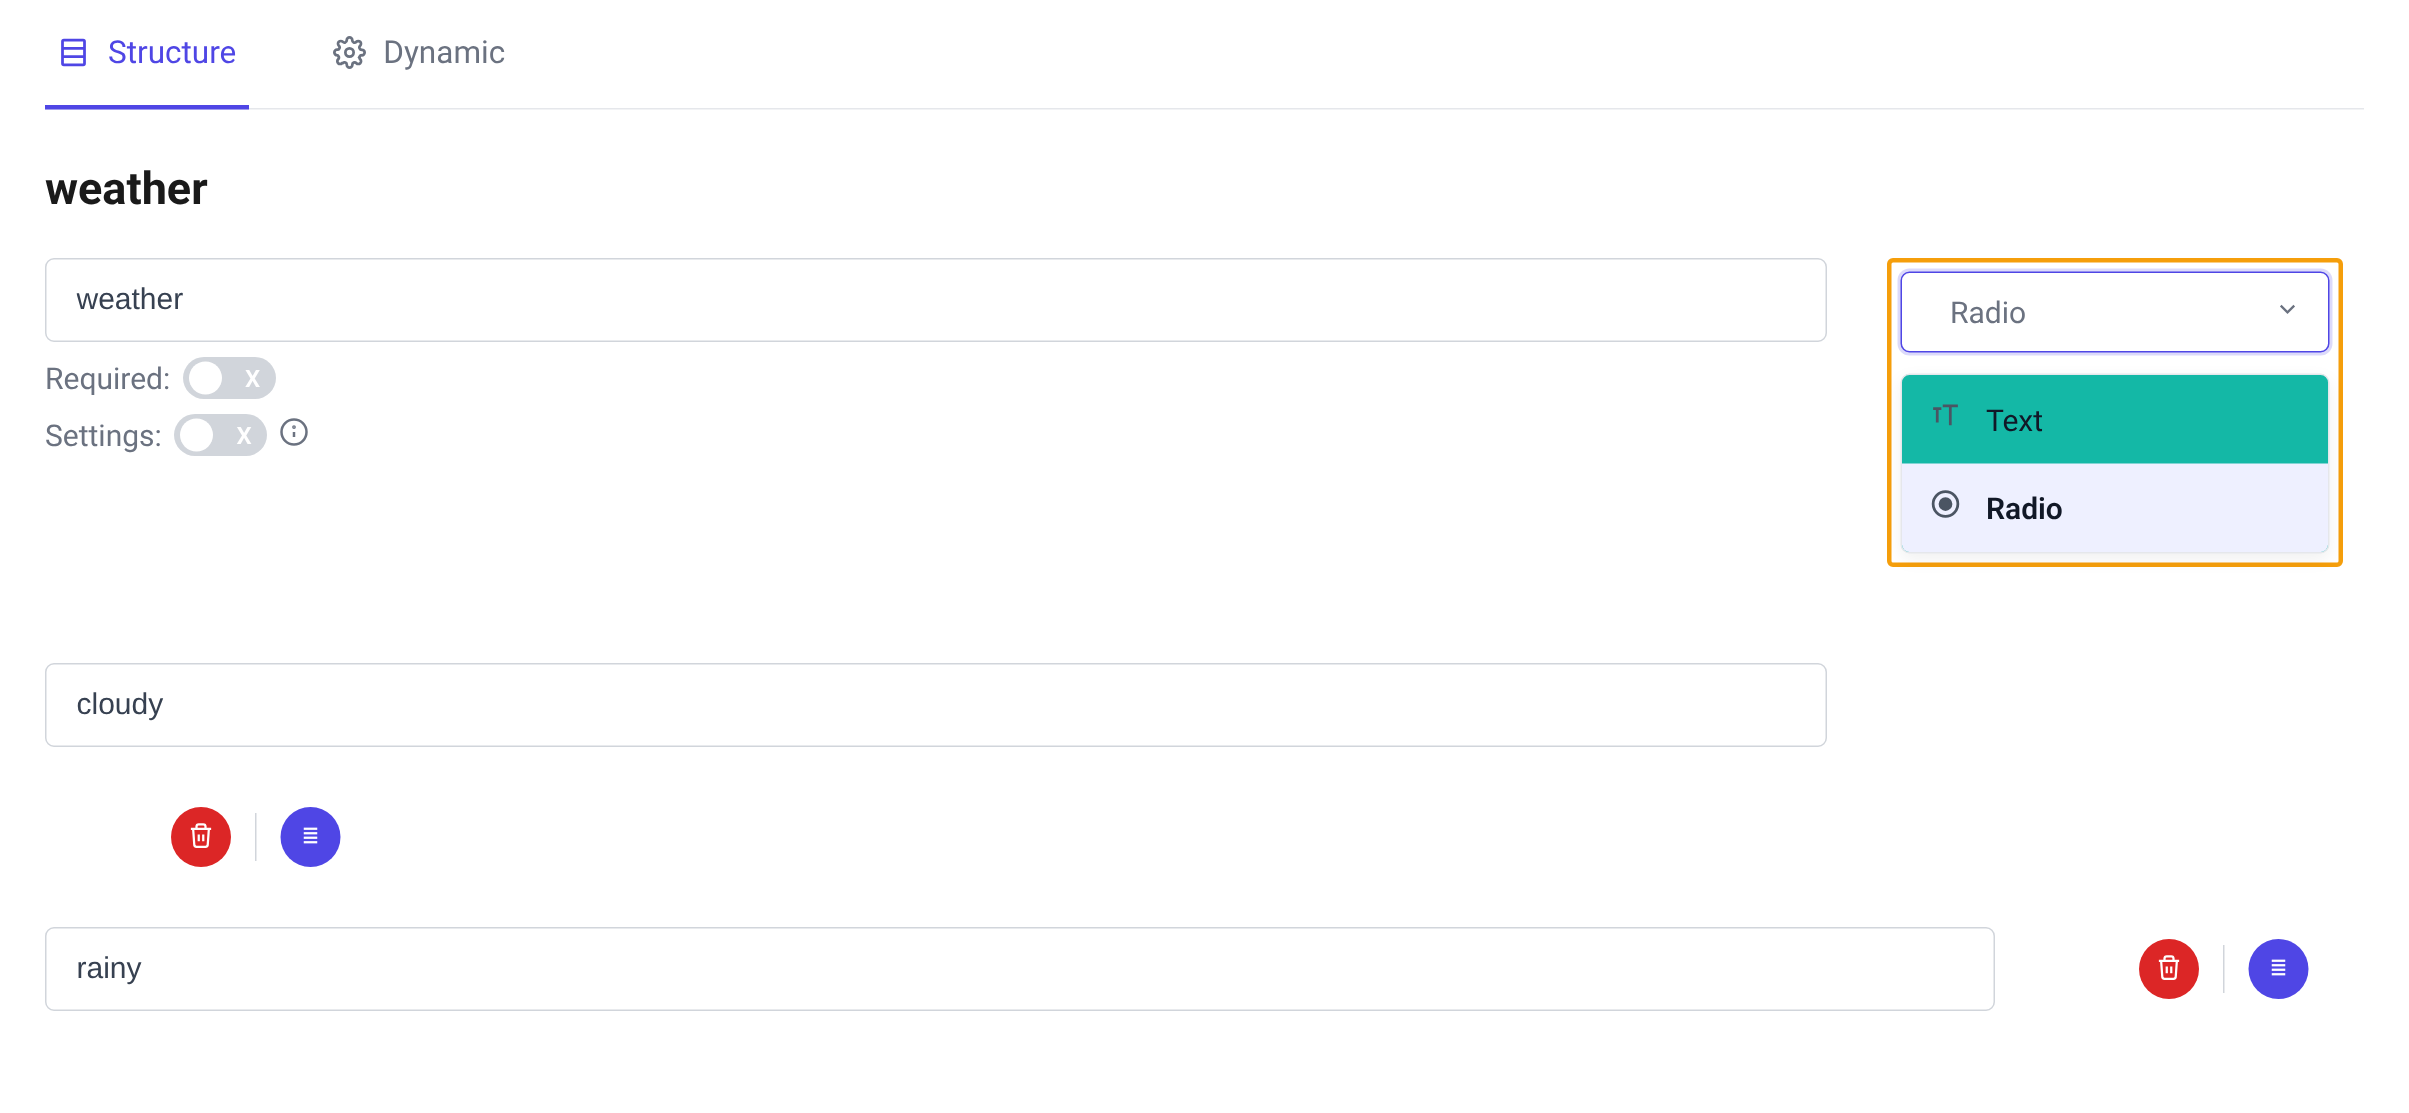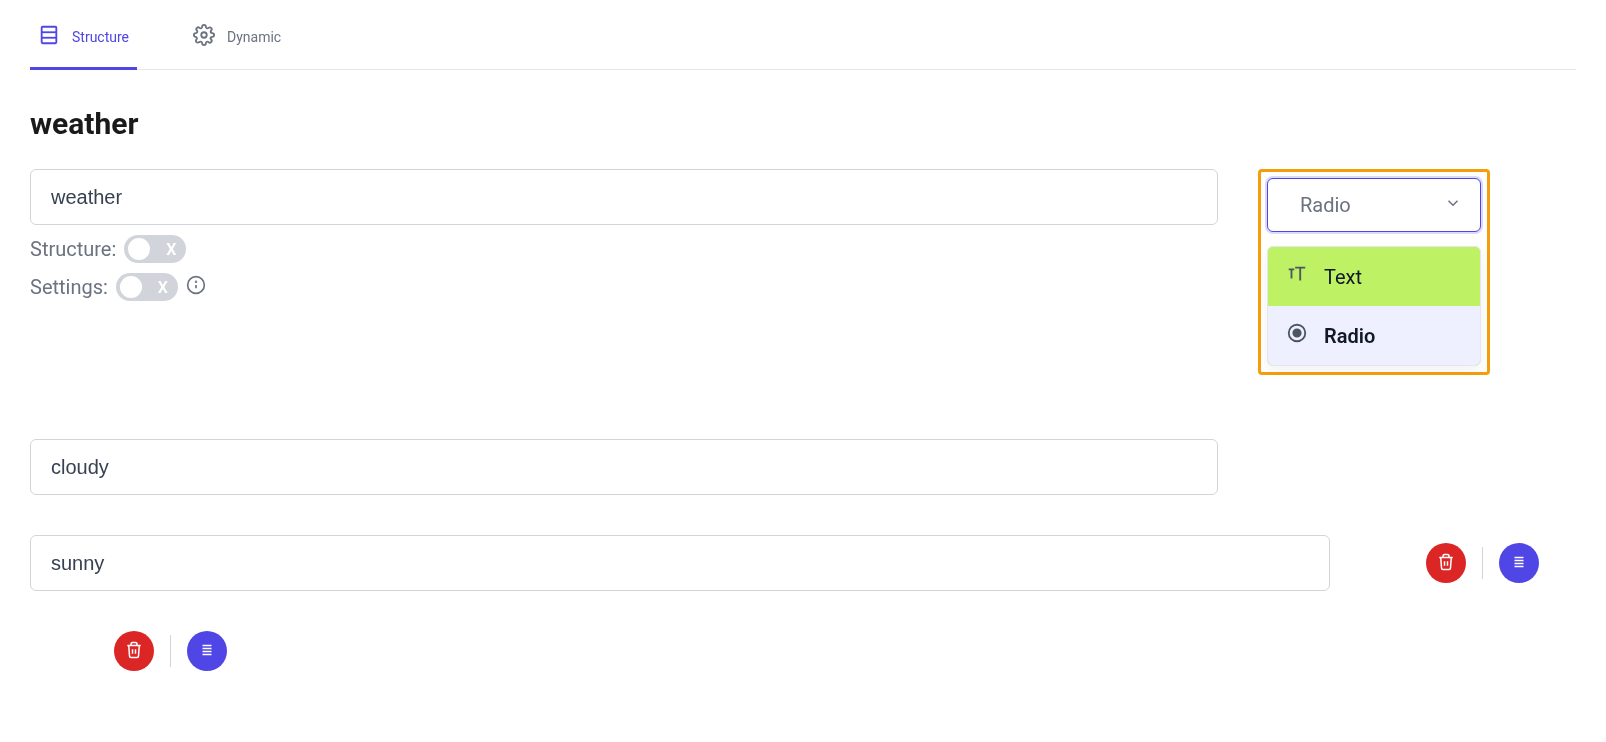--- a/index.html
+++ b/index.html
@@ -26,24 +26,24 @@
   }
   
   .tabs{
     display:flex;
     gap:48px;
     border-bottom:1px solid var(--border-light);
     padding-top:24px;
   }
   .tab{
     display:flex;
-    align-items:center;
+    align-items:flex-start;
     gap:12px;
     padding:0 8px 20px 8px;
-    font-size:14px;
+    font-size:21px;
     color:var(--text-muted);
     cursor:pointer;
     position:relative;
   }
   .tab.active{
     color:var(--accent);
   }
   .tab.active::after{
     content:"";
     position:absolute;
@@ -137,21 +137,21 @@
   }
   .circle-btn.danger{background:var(--danger);color:#fff;}
   .circle-btn.drag{background:var(--accent);color:#fff;}
   .circle-btn svg{width:18px;height:18px;}
   .sep{width:1px;height:32px;background:var(--border);}
   
   .dropdown-wrap{
     border:3px solid var(--highlight);
     border-radius:4px;
     padding:6px;
-    width:232px;
+    width:304px;
   }
   .dropdown-trigger{
     width:100%;
     height:54px;
     border:1px solid var(--accent);
     box-shadow:0 0 0 2px rgba(79,70,229,.2);
     border-radius:6px;
     display:flex;
     align-items:center;
     justify-content:center;
@@ -161,21 +161,21 @@
     cursor:pointer;
     background:#fff;
     padding:0 18px;
   }
   .dropdown-trigger .chev{margin-left:auto;}
   .dropdown-menu{
     margin-top:14px;
     border:1px solid var(--border-light);
     border-radius:6px;
     overflow:hidden;
-    background:#bef264;
+    background:#14b8a6;
     box-shadow:0 4px 12px rgba(0,0,0,.06);
   }
   .menu-item{
     display:flex;
     align-items:center;
     gap:16px;
     padding:16px 18px;
     font-size:20px;
     cursor:pointer;
     color:#111827;
@@ -210,21 +210,21 @@
       <span>Dynamic</span>
     </div>
   </div>
 
   <div class="title">weather</div>
 
   <div class="row">
     <div class="left">
       <input class="text-input" value="weather" style="">
       <div class="switch-row">
-        <span>Structure:</span>
+        <span>Required:</span>
         <div class="switch">
           <div class="knob"></div>
             <span class="x">X</span>
         </div>
       </div>
       <div class="switch-row">
         <span>Settings:</span>
         <div class="switch">
           <div class="knob"></div>
             <span class="x">X</span>
@@ -276,21 +276,20 @@
         </div>
       </div>
     </div>
   </div>
 
   <div class="option-row indented">
     <input class="text-input" value="cloudy" style="">
   </div>
 
   <div class="option-row">
-    <input class="text-input" value="sunny" style="">
     <div class="controls">
       <button class="circle-btn danger">
         <span>
           <svg viewBox="0 0 24 24" fill="none" stroke="currentColor" stroke-width="2">
               <polyline points="3 6 5 6 21 6"></polyline>
               <path d="M19 6l-1 14a2 2 0 0 1-2 2H8a2 2 0 0 1-2-2L5 6"></path>
               <path d="M10 11v6M14 11v6"></path>
               <path d="M8 6V4a2 2 0 0 1 2-2h4a2 2 0 0 1 2 2v2"></path>
             </svg>
         </span>
@@ -303,20 +302,21 @@
               <line x1="6" y1="10" x2="18" y2="10"></line>
               <line x1="6" y1="14" x2="18" y2="14"></line>
               <line x1="6" y1="18" x2="18" y2="18"></line>
             </svg>
         </span>
       </button>
     </div>
   </div>
 
   <div class="option-row">
+    <input class="text-input" value="rainy" style="">
     <div class="controls">
       <button class="circle-btn danger">
         <span>
           <svg viewBox="0 0 24 24" fill="none" stroke="currentColor" stroke-width="2">
               <polyline points="3 6 5 6 21 6"></polyline>
               <path d="M19 6l-1 14a2 2 0 0 1-2 2H8a2 2 0 0 1-2-2L5 6"></path>
               <path d="M10 11v6M14 11v6"></path>
               <path d="M8 6V4a2 2 0 0 1 2-2h4a2 2 0 0 1 2 2v2"></path>
             </svg>
         </span>

